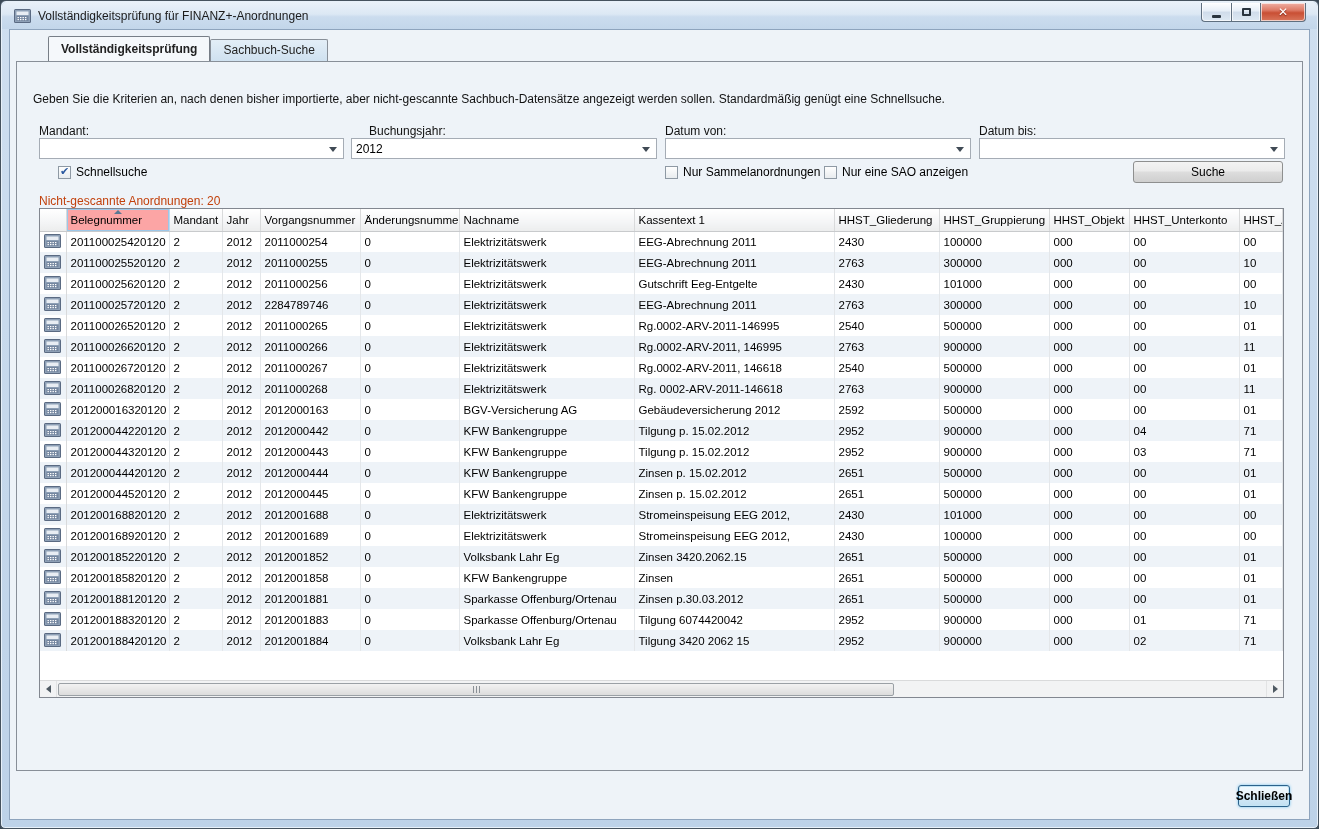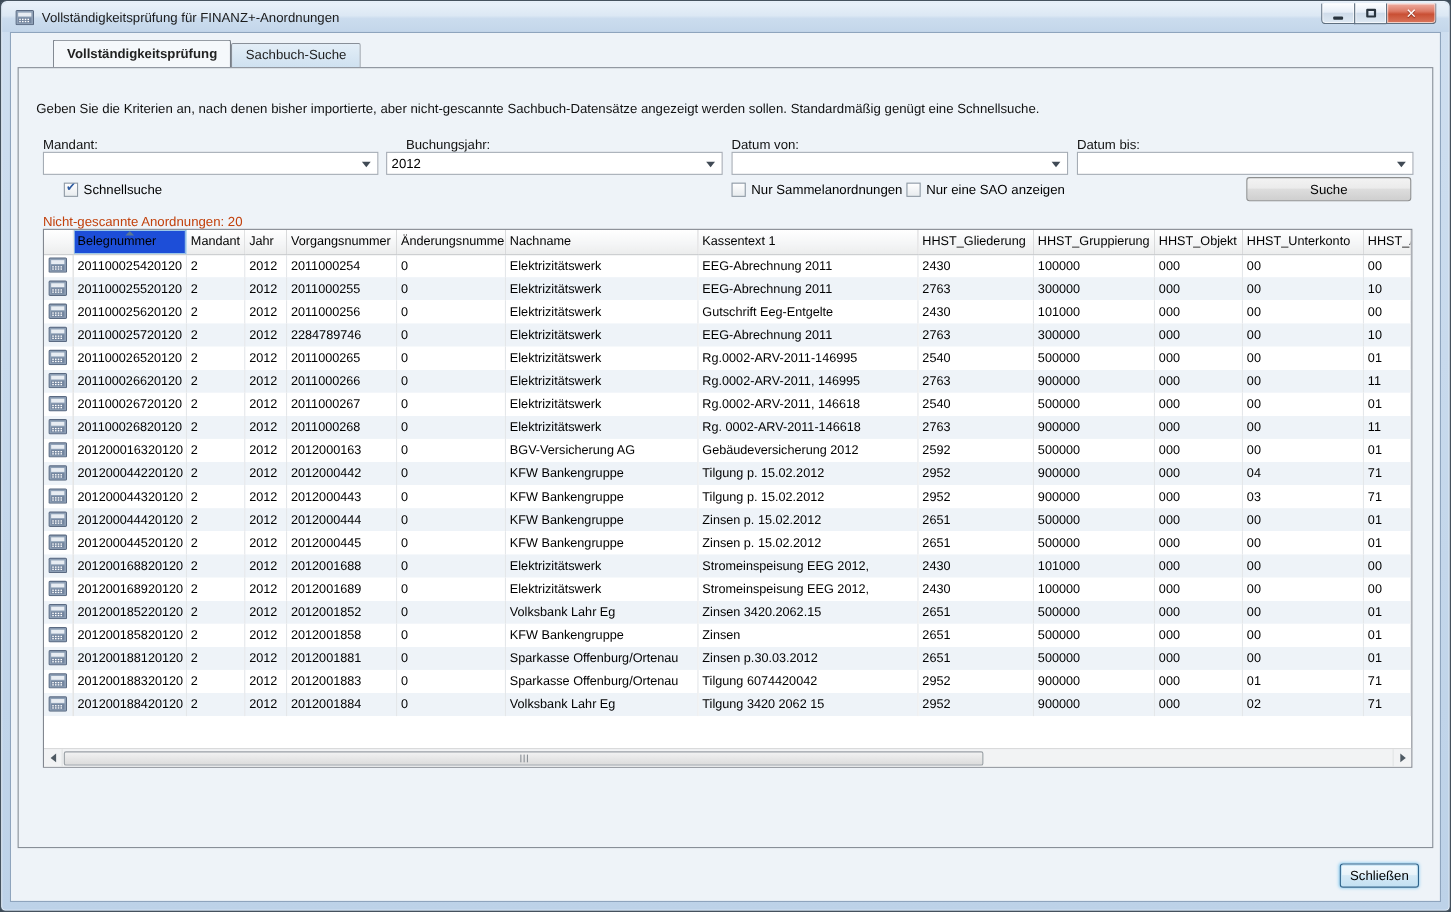--- a/index.html
+++ b/index.html
@@ -77,21 +77,21 @@
   .count-label { position:absolute; left:22px; top:132px; color:#c2410c; }
 
   
   .grid-wrap { position:absolute; left:22px; top:146px; width:1245px; height:490px;
                border:1px solid #828790; background:#fff; overflow:hidden; }
   table.grid { border-collapse:collapse; table-layout:fixed; width:1243px; font-size:11.5px; }
   table.grid th { height:22px; font-weight:normal; text-align:left; padding:0 4px;
                   background:linear-gradient(#ffffff,#f4f5f6 60%,#eceded);
                   border-right:1px solid #d9dadb; border-bottom:1px solid #c8cacc;
                   white-space:nowrap; overflow:hidden; position:relative; color:#000; }
-  table.grid th.sorted { background:#1d4ed8; border-right:1px solid #bcd9ef;
+  table.grid th.sorted { background:#fca5a5; border-right:1px solid #bcd9ef;
                          box-shadow:inset 0 0 0 1px #9cc7e8; }
   table.grid th.sorted .sortarrow { position:absolute; left:50%; top:1px; margin-left:-4px;
                   width:0; height:0; border-left:4px solid transparent; border-right:4px solid transparent;
                   border-bottom:4px solid #5a7894; }
   table.grid td { height:21px; padding:0 4px; border-right:1px solid #e4e7ea;
                   white-space:nowrap; overflow:hidden; }
   table.grid tr.alt td { background:#eef3f8; }
   table.grid td.iconcell { padding:0 2px; border-right:1px solid #d9dadb; text-align:center; }
 
   
@@ -103,23 +103,23 @@
   .tri-l { width:0; height:0; border-top:4px solid transparent; border-bottom:4px solid transparent;
            border-right:5px solid #4f5a63; }
   .tri-r { width:0; height:0; border-top:4px solid transparent; border-bottom:4px solid transparent;
            border-left:5px solid #4f5a63; }
   .sb-thumb { position:absolute; left:18px; width:836px; top:2px; height:13px;
               background:linear-gradient(#f2f2f2,#dcdcdc); border:1px solid #9aa0a5; border-radius:2px;
               display:flex; align-items:center; justify-content:center; gap:2px; }
   .sb-thumb i { display:block; width:1px; height:7px; background:#8a9096; }
 
   
-  .btn-close { position:absolute; right:19px; bottom:12px; width:72px; height:22px;
+  .btn-close { position:absolute; right:19px; bottom:12px; width:52px; height:22px;
                border:1px solid #2c628b; box-shadow:0 0 3px #74c4ef, inset 0 0 0 1px #c3e4f5;
-               background:linear-gradient(#f2f9fd 0%,#e8f3fa 45%,#d4e9f6 50%,#c3e0f2 100%); }
+               background:linear-gradient(#f2f9fd 0%,#e8f3fa 45%,#d4e9f6 50%,#c3e0f2 100%);font-weight:bold; }
 
   svg .dk { fill:#5a6a82; } svg .md { fill:#8ea0b6; } svg .lt { fill:#e8edf3; } svg .bt { fill:#74869f; }
 </style>
 </head>
 <body>
 
 <div class="window">
 
   <div class="titlebar">
     <svg class="title-icon" viewBox="0 0 17 15">

